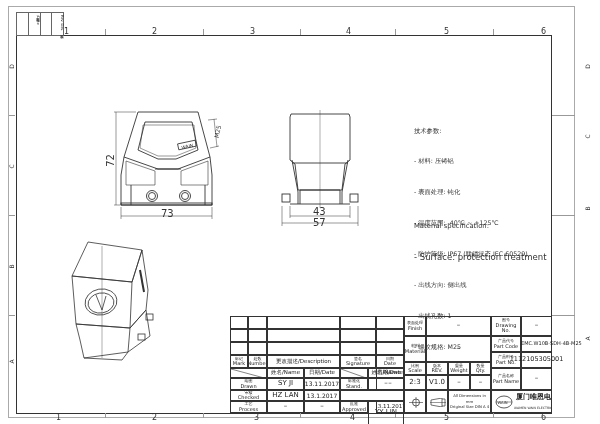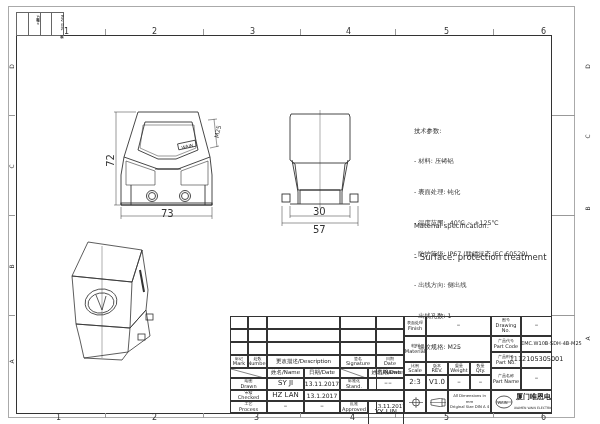--- a/index.html
+++ b/index.html
@@ -124,22 +124,22 @@
     <g stroke-width="0.5">
       <line x1="20" y1="106" x2="20" y2="118"></line>
       <line x1="80" y1="106" x2="80" y2="118"></line>
       <line x1="20" y1="116" x2="80" y2="116"></line>
       <line x1="12" y1="106" x2="12" y2="126"></line>
       <line x1="88" y1="106" x2="88" y2="126"></line>
       <line x1="12" y1="123" x2="88" y2="123"></line>
     </g>
   </g>
 </svg>
-<div class="abs dim" style="left:313px;top:206px;">30</div>
-<div class="abs dim" style="left:313px;top:224px;">57</div>
+<div class="abs dim" style="left:313px;top:206px;">43</div>
+<div class="abs dim" style="left:313px;top:217px;">57</div>
 
 <svg style="left:50px;top:240px;" width="130" height="150" viewBox="0 0 130 150">
   <g fill="none" stroke="#333" stroke-width="0.8">
     <path d="M38 2 L92 10 L82 42 L22 36 Z"></path>
     <path d="M22 36 L82 42 L80 88 L26 84 Z"></path>
     <path d="M82 42 L92 10 L98 50 L96 70 L80 88"></path>
     <path d="M26 84 L80 88 L78 112 L34 118 L30 100 Z"></path>
     <path d="M80 88 L96 70 L100 96 L78 112"></path>
     <path d="M34 118 L72 120 L78 112"></path>
     <ellipse cx="51" cy="62" rx="16" ry="13" transform="rotate(-10 51 62)"></ellipse>

